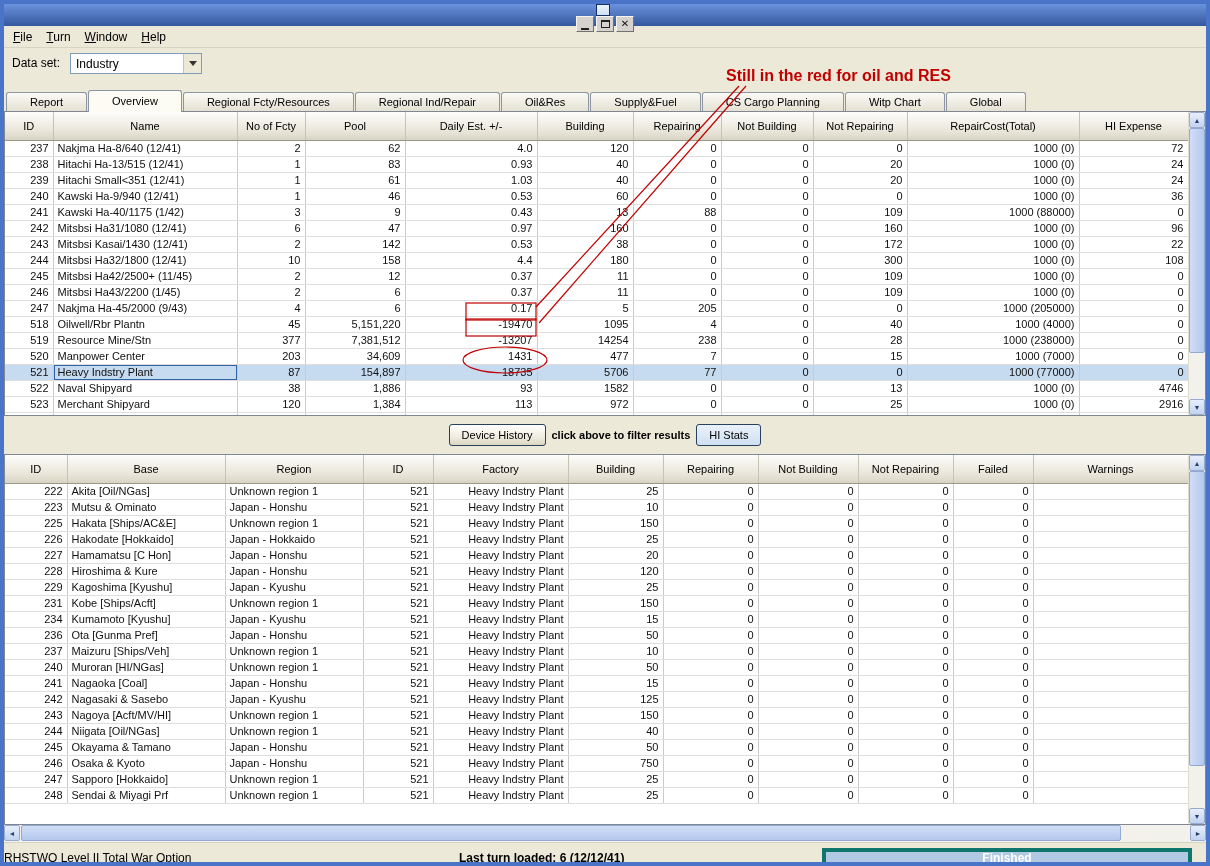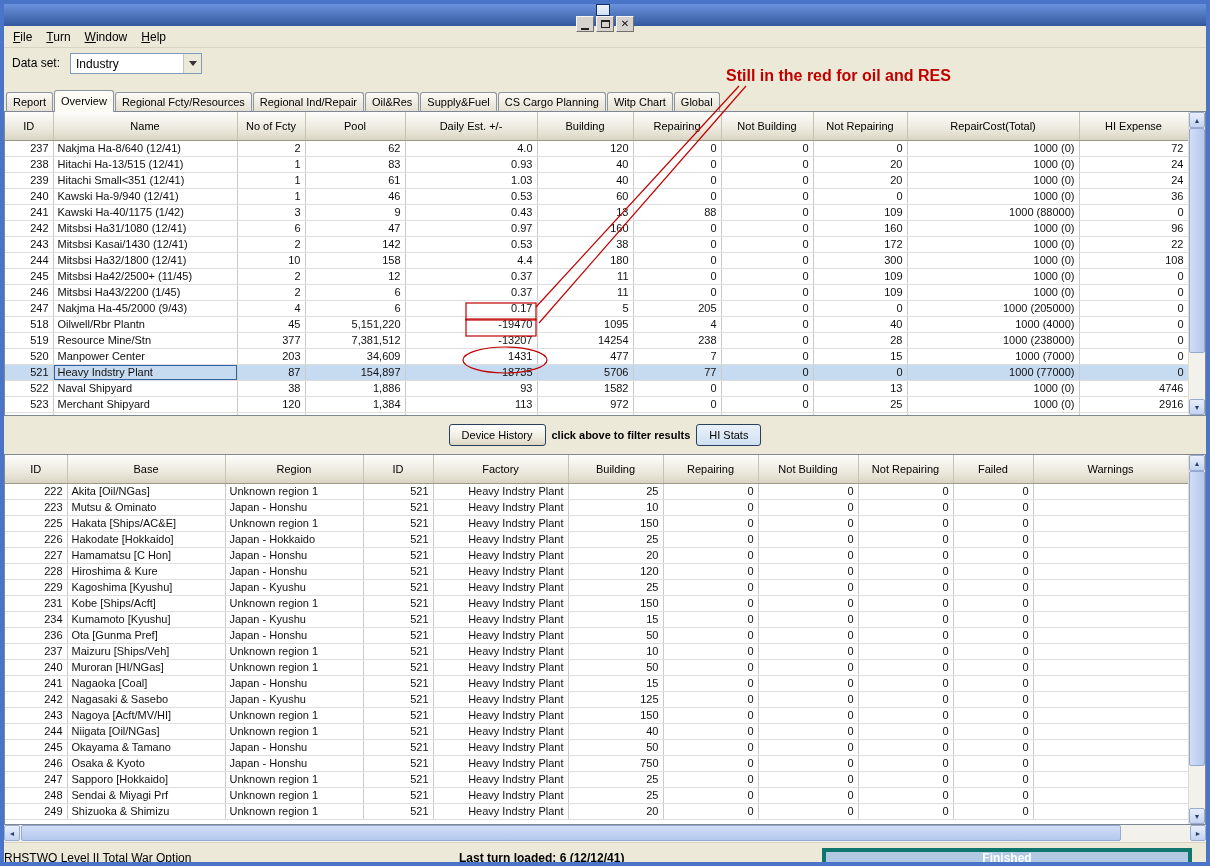--- a/index.html
+++ b/index.html
@@ -22,21 +22,21 @@
   .mn{text-decoration:underline;}
   
   .dataset-row{height:30px;display:flex;align-items:center;padding-left:8px;font-size:12px;}
   .combo{margin-left:10px;width:132px;height:21px;border:1px solid #7f9db9;background:#fff;display:flex;}
   .combo-text{flex:1;font-size:12px;padding:3px 0 0 5px;white-space:nowrap;overflow:hidden;}
   .combo-btn{width:18px;background:#ece9d8;border-left:1px solid #c8c5b4;display:flex;align-items:center;justify-content:center;}
   .arr-down{width:0;height:0;border:4px solid transparent;border-top:5px solid #333;margin-top:5px;}
   .spacer{height:12px;}
   
   .tabstrip{height:21px;display:flex;align-items:flex-end;padding-left:2px;position:relative;z-index:3;font-size:11px;}
-  .tab{height:19px;line-height:18px;padding:0 6px;background:linear-gradient(#fbfaf6,#e4e1d2);
+  .tab{height:19px;line-height:18px;padding:0 23px;background:linear-gradient(#fbfaf6,#e4e1d2);
        border:1px solid #8c95a0;border-bottom:none;border-radius:3px 3px 0 0;margin-right:1px;white-space:nowrap;margin-top:45px;}
   .tab.selected{height:22px;line-height:21px;background:#fcfcf4;margin-bottom:-1px;position:relative;z-index:4;}
   
   .panel{width:1202px;border:1px solid #7f8792;background:#fff;display:flex;overflow:hidden;position:relative;z-index:1;}
   .top-panel{height:305px;}
   .bottom-panel{height:371px;}
   .tblwrap{width:1183px;overflow:hidden;flex:none;}
   table{border-collapse:collapse;table-layout:fixed;width:1183px;font-size:11px;}
   th{height:15px;font-weight:normal;background:linear-gradient(#fdfdfb,#e8e5d8 70%,#d8d4c4);
      border-right:1px solid #c6c3b4;border-bottom:1px solid #9c9889;padding:8px 2px;text-align:center;
@@ -692,33 +692,20 @@
               <td class="a-l">Unknown region 1</td>
               <td class="a-r">521</td>
               <td class="a-r">Heavy Indstry Plant</td>
               <td class="a-r">25</td>
               <td class="a-r">0</td>
               <td class="a-r">0</td>
               <td class="a-r">0</td>
               <td class="a-r">0</td>
               <td class="a-l"></td>
             </tr>
-            <tr>
-              <td class="a-r">249</td>
-              <td class="a-l">Shizuoka &amp; Shimizu</td>
-              <td class="a-l">Unknown region 1</td>
-              <td class="a-r">521</td>
-              <td class="a-r">Heavy Indstry Plant</td>
-              <td class="a-r">20</td>
-              <td class="a-r">0</td>
-              <td class="a-r">0</td>
-              <td class="a-r">0</td>
-              <td class="a-r">0</td>
-              <td class="a-l"></td>
-            </tr>
           </tbody>
         </table>
     </div>
     <div class="vscroll">
       <div class="sb-btn up">▲</div>
       <div class="sb-thumb" style="top:16px;height:295px;"></div>
       <div class="sb-btn down">▼</div>
     </div>
   </div>
 

